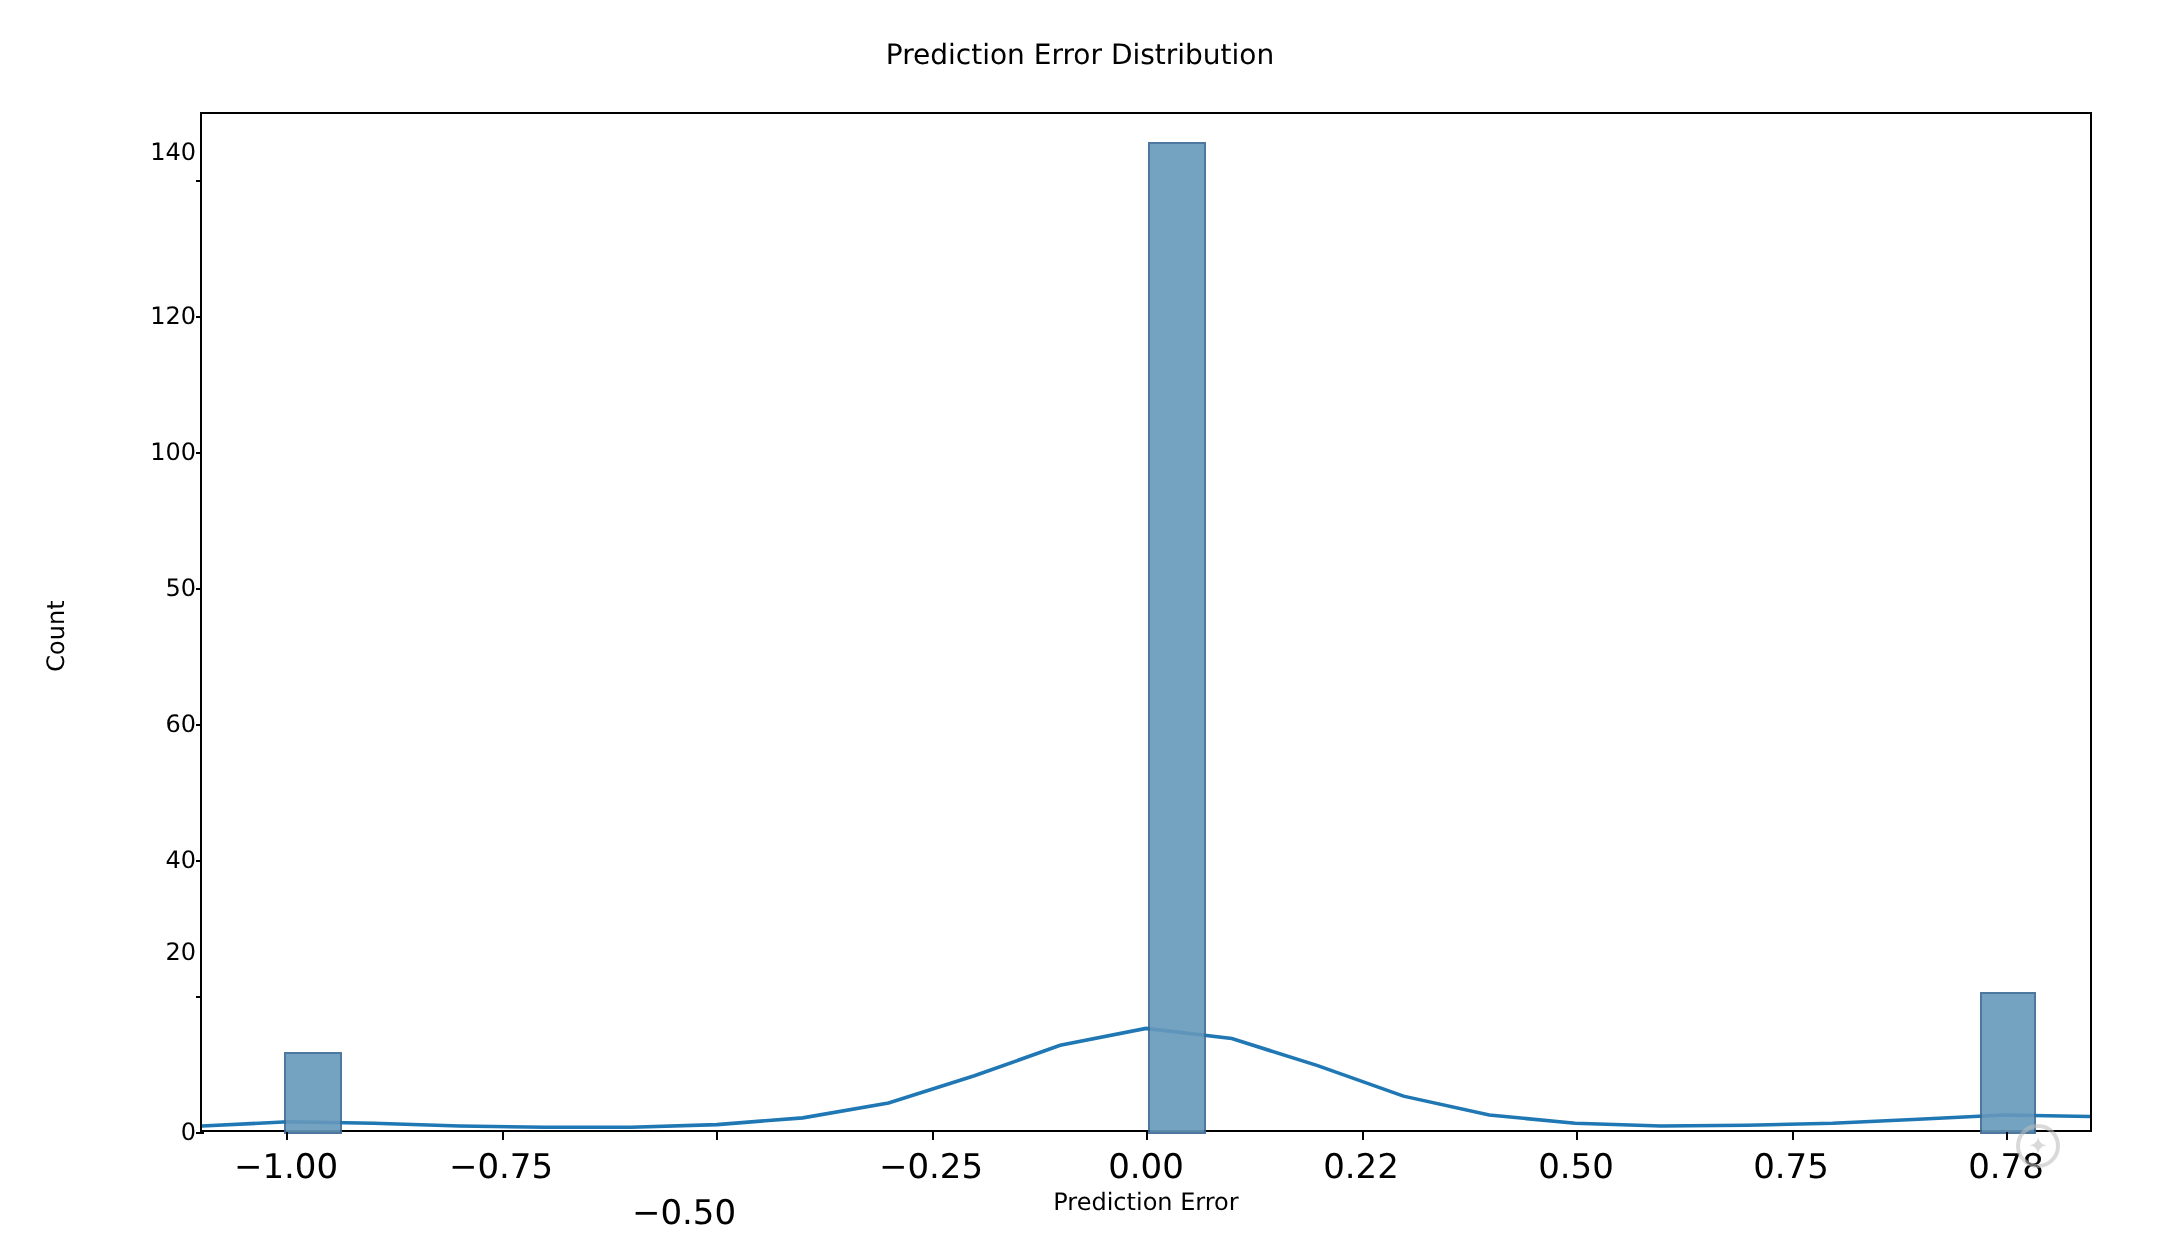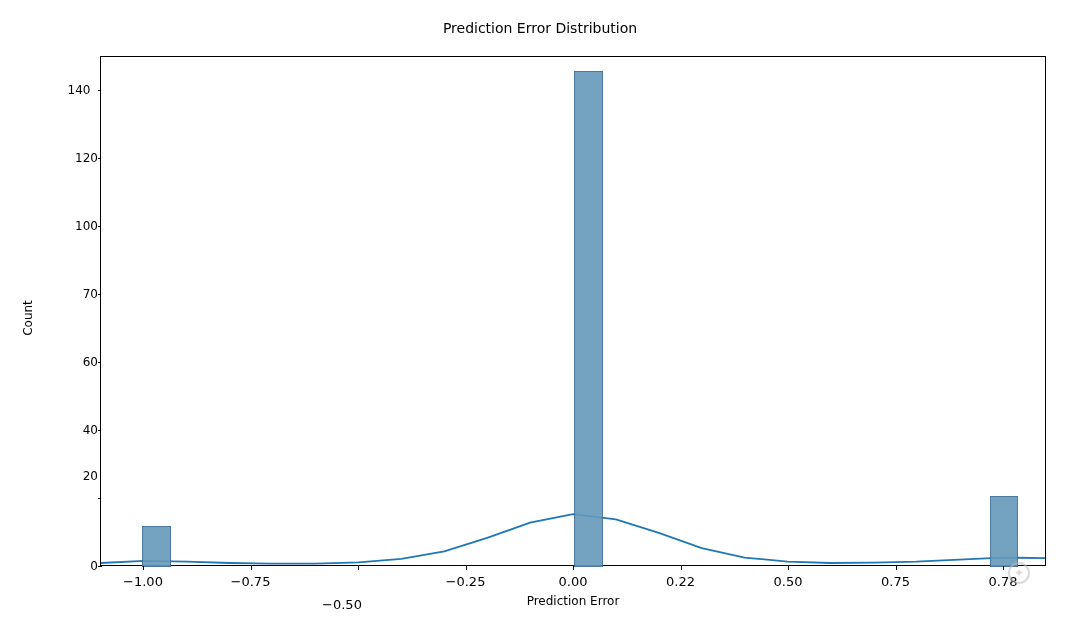--- a/index.html
+++ b/index.html
@@ -73,21 +73,21 @@
     .x-axis {
       position: absolute;
       left: 100px;
       top: 548px;
       width: 946px;
       height: 40px;
     }
     .x-tick {
       position: absolute;
       top: 8px;
-      font-size: 13px;
+      font-size: 17px;
       color: #000;
       transform: translateX(-50%);
       white-space: nowrap;
     }
     .x-tick-mark {
       position: absolute;
       top: 0;
       width: 1px;
       height: 4px;
       background: #000;
@@ -148,27 +148,27 @@
 
   <div class="y-axis" id="y-axis">
       <div class="y-tick" style="top: 510px;">0</div>
       <div class="y-tick-mark" style="top: 510px;"></div>
       <div class="y-tick" style="top: 420px;">20</div>
       <div class="y-tick-mark" style="top: 442px;"></div>
       <div class="y-tick" style="top: 374px;">40</div>
       <div class="y-tick-mark" style="top: 374px;"></div>
       <div class="y-tick" style="top: 306px;">60</div>
       <div class="y-tick-mark" style="top: 306px;"></div>
-      <div class="y-tick" style="top: 238px;">70</div>
+      <div class="y-tick" style="top: 238px;">50</div>
       <div class="y-tick-mark" style="top: 238px;"></div>
       <div class="y-tick" style="top: 170px;">100</div>
       <div class="y-tick-mark" style="top: 170px;"></div>
       <div class="y-tick" style="top: 102px;">120</div>
       <div class="y-tick-mark" style="top: 102px;"></div>
-      <div class="y-tick" style="top: 34px; text-align: center;">140</div>
+      <div class="y-tick" style="top: 20px;">140</div>
       <div class="y-tick-mark" style="top: 34px;"></div>
     </div>
 
   <div class="plot-area" id="plot-area">
     <svg class="kde-path" id="kde-svg" viewBox="0 0 946 510" preserveAspectRatio="none">
         <path d="M0.0,508.0 L43.0,505.9 L86.0,506.6 L129.0,508.0 L172.0,508.6 L215.0,508.6 L258.0,507.3 L301.0,503.9 L344.0,496.4 L387.0,482.8 L430.0,467.5 L473.0,459.0 L516.0,464.1 L559.0,477.7 L602.0,493.0 L645.0,502.5 L688.0,506.6 L731.0,508.0 L774.0,507.6 L817.0,506.6 L860.0,504.6 L903.0,502.5 L946.0,503.2" stroke="#1f77b4" stroke-width="1.8" fill="none"></path>
       </svg>
   <div class="bar" style="left: 41.495px; width: 28.81px; top: 469.2px; height: 40.8px;"></div>
       <div class="bar" style="left: 472.785px; width: 28.81px; top: 13.6px; height: 496.4px;"></div>
       <div class="bar" style="left: 888.595px; width: 28.81px; top: 438.6px; height: 71.4px;"></div>

